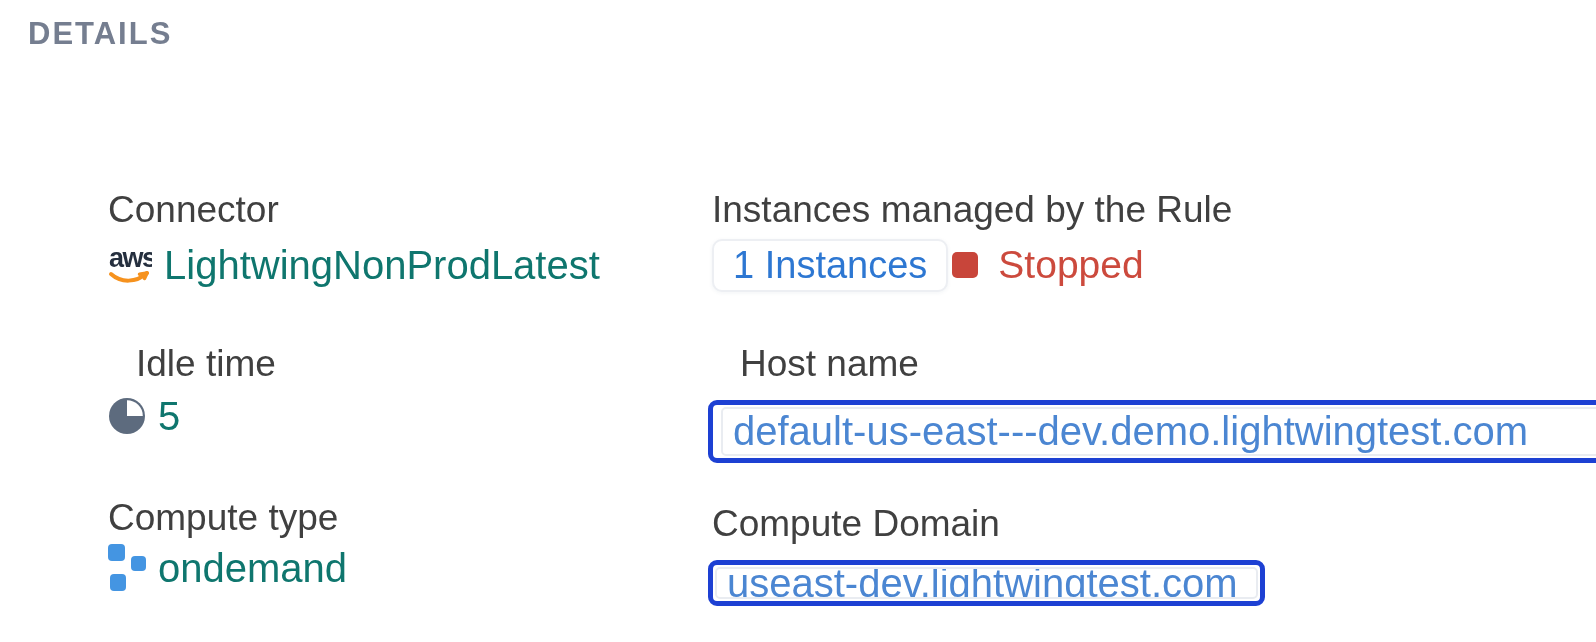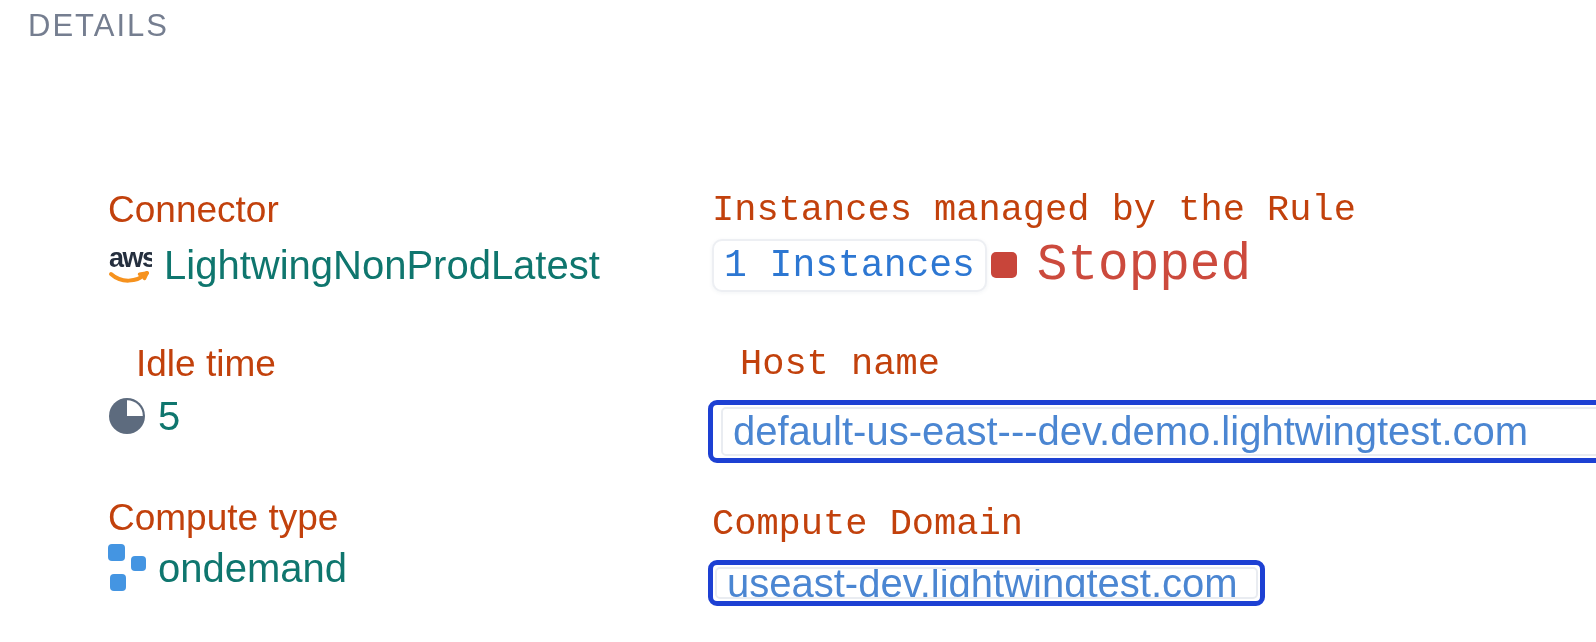--- a/index.html
+++ b/index.html
@@ -4,73 +4,73 @@
 <style>
   html,body{margin:0;padding:0;background:#ffffff;}
   .stage{
     position:relative;
     width:1596px;height:642px;
     background:#ffffff;
     font-family:"Liberation Sans", sans-serif;
     overflow:hidden;
   }
   .details-title{
-    position:absolute;left:28px;top:8px;
-    font-size:31px;font-weight:400;letter-spacing:2px;
+    position:absolute;left:28px;top:16px;
+    font-size:31px;font-weight:700;letter-spacing:2px;
     color:#757e90;
   }
   .label{
     position:absolute;
     font-size:37px;line-height:1.2;
-    color:#c2410c;
+    color:#404040;
     white-space:nowrap;
   }
   .value-row{
     position:absolute;
     display:flex;align-items:center;
     white-space:nowrap;
   }
   .value-text{
     font-size:40px;color:#0f766e;
   }
   .col-left{left:108px;}
-  .col-right{left:712px;font-family:Liberation Mono, monospace;}
+  .col-right{left:712px;}
 
   
   .r1-label{top:188px;}
   .r1-value{top:238px;height:54px;}
   .r2-label{top:342px;margin-left:28px;}
   .r2-value{top:394px;height:44px;}
   .r3-label-left{top:496px;}
   .r3-label-right{top:502px;}
   .r3-value{top:540px;height:56px;}
 
   .icon-gap{margin-right:12px;display:inline-flex;align-items:center;text-decoration:underline;}
 
   
   .chip{
     display:inline-flex;align-items:flex-start;
     border:2px solid #edeff3;
     border-radius:10px;
     background:#ffffff;
     box-shadow:0 1px 4px rgba(40,60,100,0.06);
-    padding:3px 10px;
+    padding:3px 19px;
     cursor:pointer;
   }
   .chip-text{
     font-size:38px;color:#2d77d2;
   }
   .status-square{
     width:26px;height:26px;border-radius:5px;
     background:#c8453a;
     margin-left:4px;
     flex:0 0 auto;
   }
   .status-text{
-    font-size:51px;color:#cc4a3d;margin-left:20px;
+    font-size:39px;color:#cc4a3d;margin-left:20px;
   }
 
   
   .focus-box{
     position:absolute;
     box-sizing:border-box;
     border:5px solid #1d40d3;
     border-radius:9px;
     background:#ffffff;
     padding:2px;

